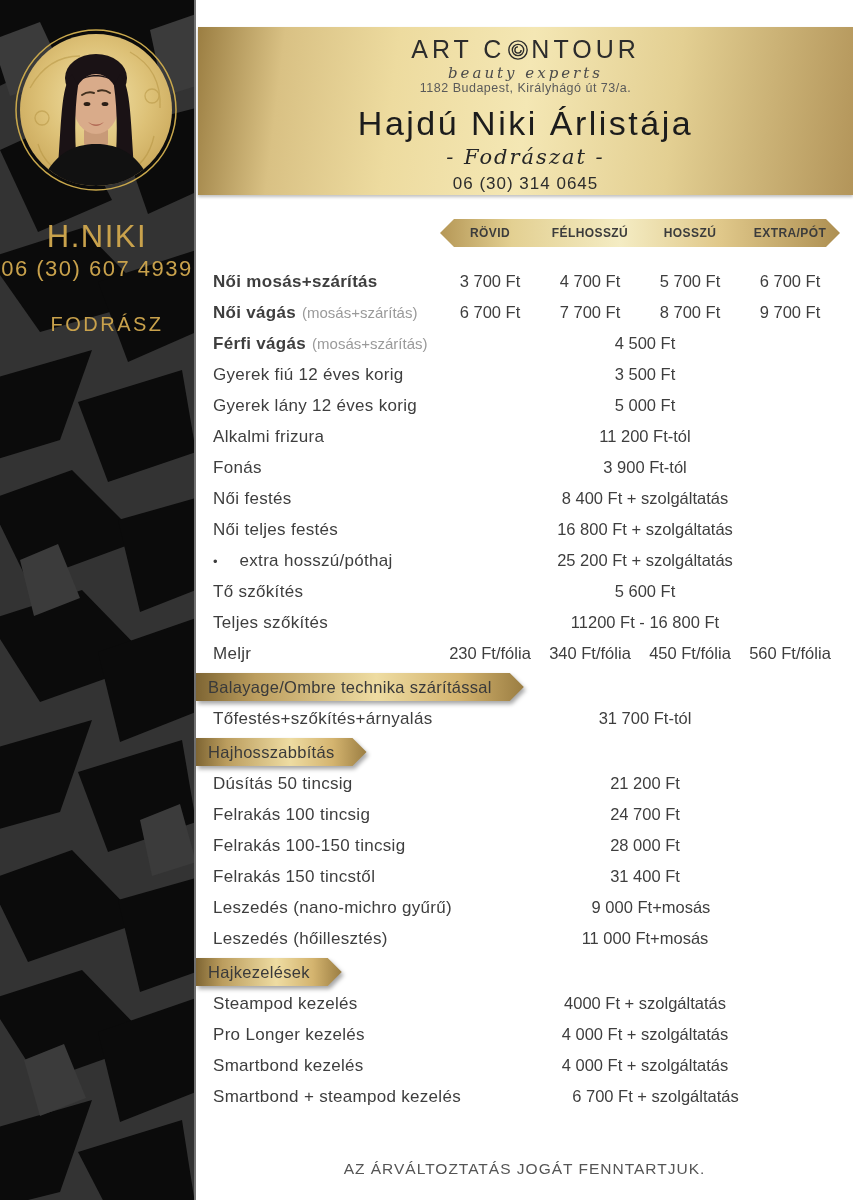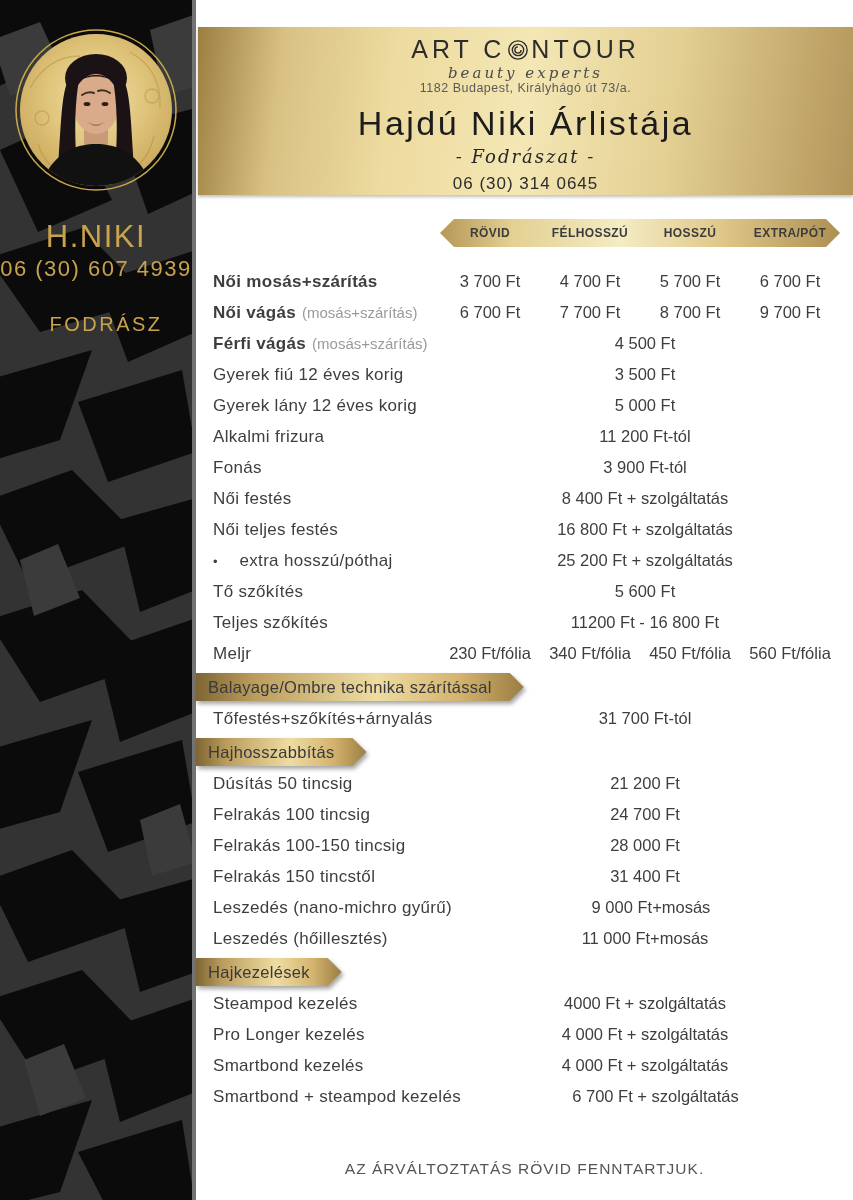--- a/index.html
+++ b/index.html
@@ -10,21 +10,21 @@
     --title-dark:#1c1c1c;
     --sidebar-gold:#c9a24c;
     --sub-gray:#9a9a9a;
   }
   *{margin:0;padding:0;box-sizing:border-box;}
   html,body{width:853px;height:1200px;background:#ffffff;overflow:hidden;
     font-family:"Liberation Sans", sans-serif;}
   #page{position:relative;width:853px;height:1200px;background:#ffffff;}
 
   
-  .sidebar{position:absolute;left:0;top:0;width:196px;height:1200px;background:#141414;border-right:4px solid #737373;overflow:hidden;}
+  .sidebar{position:absolute;left:0;top:0;width:196px;height:1200px;background:#141414;border-right:2px solid #737373;overflow:hidden;}
   .sidebar-pattern{position:absolute;left:0;top:0;}
   .photo-wrap{position:absolute;left:12px;top:26px;width:168px;height:168px;}
   .sidebar-name{position:absolute;top:219px;left:0;width:100%;text-align:center;
     color:var(--sidebar-gold);font-size:31px;letter-spacing:1.5px;font-weight:400;}
   .sidebar-phone{position:absolute;top:256px;left:0;width:100%;text-align:center;
     color:var(--sidebar-gold);font-size:22px;letter-spacing:1.5px;}
   .sidebar-role{position:absolute;top:313px;left:10px;width:100%;text-align:center;
     color:var(--sidebar-gold);font-size:20px;letter-spacing:2.5px;}
 
   
@@ -32,21 +32,21 @@
 
   
   .gold-banner{position:absolute;left:2px;right:0;top:27px;height:168px;text-align:center;
     background:linear-gradient(97deg,#9b7e42 0%,#d9c184 13%,#eddb9f 30%,#f4e7b4 50%,#e3cf92 72%,#b3955a 100%);
     box-shadow:0 2px 3px rgba(0,0,0,.25);padding-top:9px;}
   .brand-line{font-size:25px;letter-spacing:4px;color:#2c2c2c;font-weight:500;line-height:26px;}
   .brand-o{display:inline-block;vertical-align:-3px;margin:0 2px;}
   .tagline{font-family:"DejaVu Serif", serif;font-style:italic;font-size:15px;letter-spacing:3px;color:#4a4a4a;line-height:16px;}
   .address{font-size:12.5px;color:#5a5a5a;letter-spacing:.5px;line-height:15px;}
   .big-title{font-size:34px;letter-spacing:2.5px;color:var(--title-dark);font-weight:500;margin-top:8px;line-height:38px;}
-  .subtitle{font-family:"DejaVu Serif", serif;font-style:italic;font-size:18px;letter-spacing:2px;color:#262626;margin-top:3px;line-height:24px;}
+  .subtitle{font-family:"DejaVu Serif", serif;font-style:italic;font-size:21px;letter-spacing:2px;color:#262626;margin-top:3px;line-height:24px;}
   .banner-phone{font-size:17px;letter-spacing:1px;color:#2c2c2c;margin-top:5px;}
 
   
   .price-table{position:absolute;top:219px;left:0;right:0;}
   .ribbon{height:28px;width:400px;margin:0 13px 0 auto;
     background:linear-gradient(90deg,#b59756 0%,#e3d092 18%,#f4ecc3 45%,#e0c88a 70%,#ad8f52 100%);
     clip-path:polygon(0 50%,14px 0,calc(100% - 14px) 0,100% 50%,calc(100% - 14px) 100%,14px 100%);
     display:grid;grid-template-columns:repeat(4,1fr);align-items:center;}
   .ribbon .col{text-align:center;font-size:12px;font-weight:700;letter-spacing:.4px;color:#3c3c3c;white-space:nowrap;}
 
@@ -356,15 +356,15 @@
           </div>
           <div class="prow">
             <div class="label-wrap">
               <span class="plabel">Smartbond + steampod kezelés</span>
             </div>
             <div class="single">6 700 Ft + szolgáltatás</div>
           </div>
         </div>
     </section>
 
-    <div class="footer-note">AZ ÁRVÁLTOZTATÁS RÖVID FENNTARTJUK.</div>
+    <div class="footer-note">AZ ÁRVÁLTOZTATÁS JOGÁT FENNTARTJUK.</div>
   </main>
 </div>
 
 </body></html>

